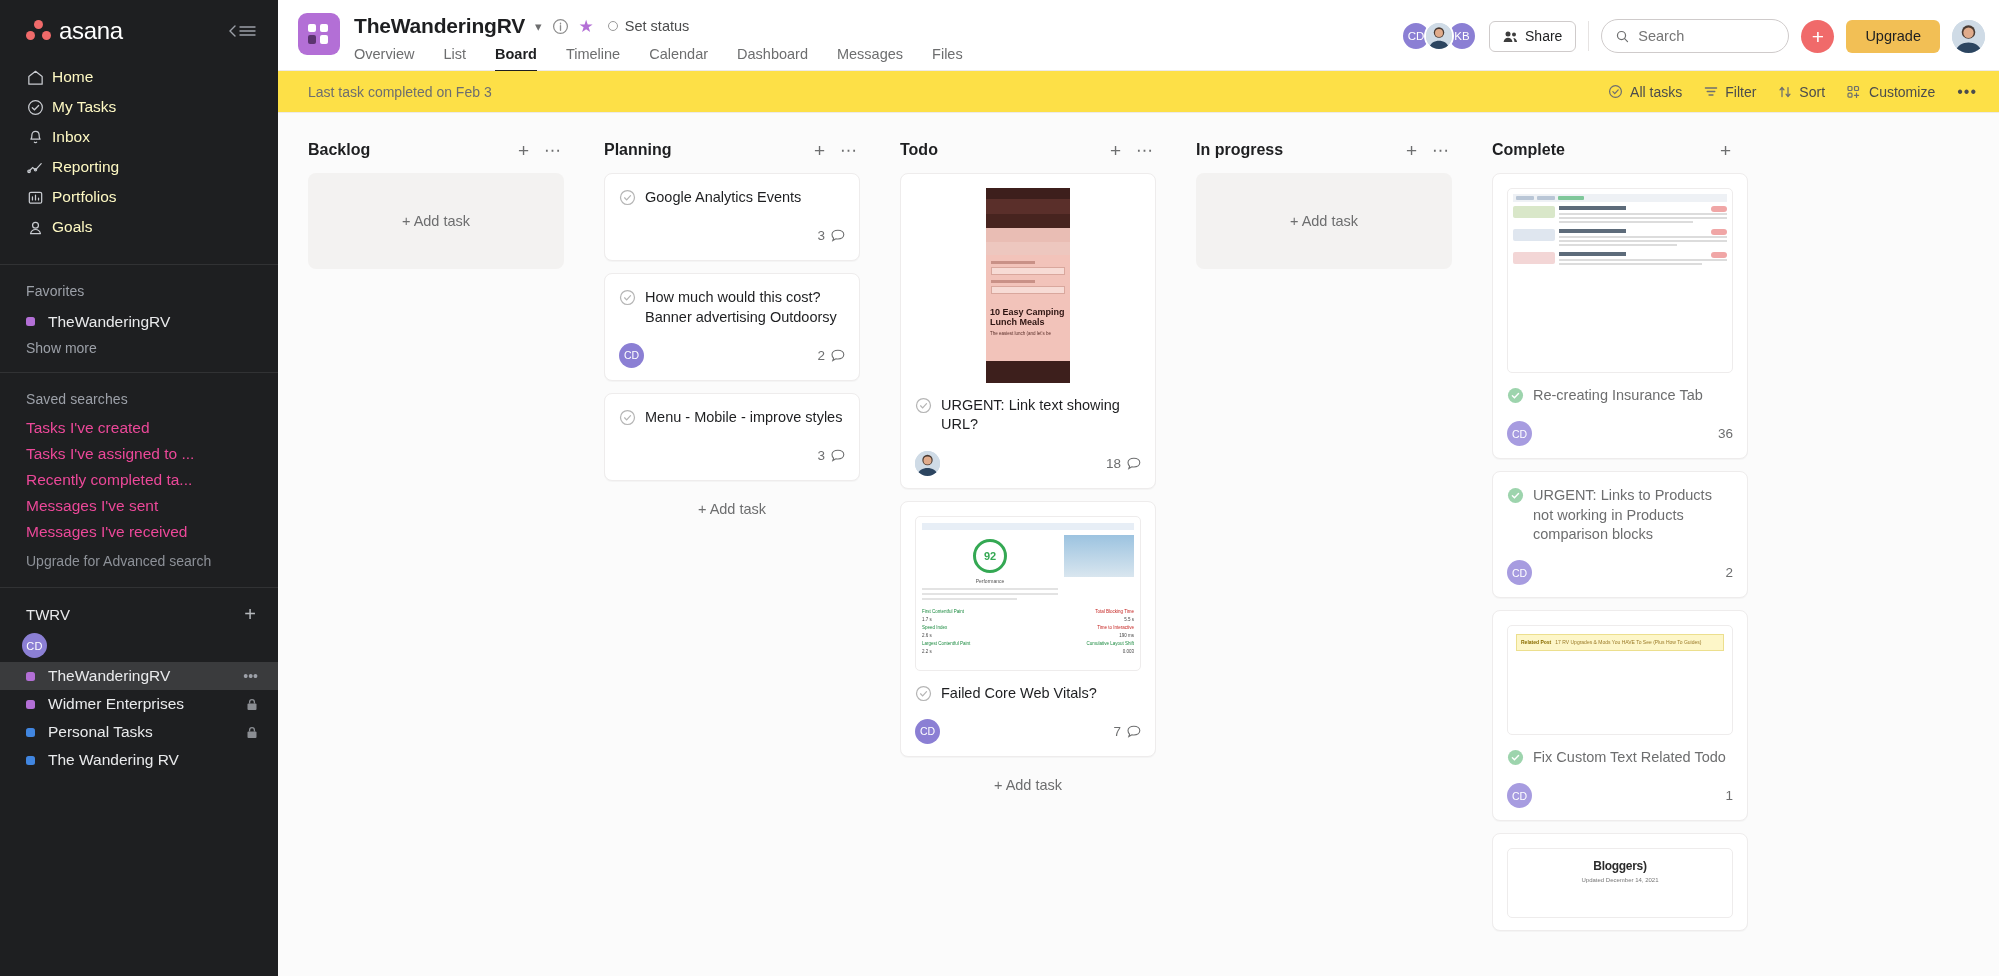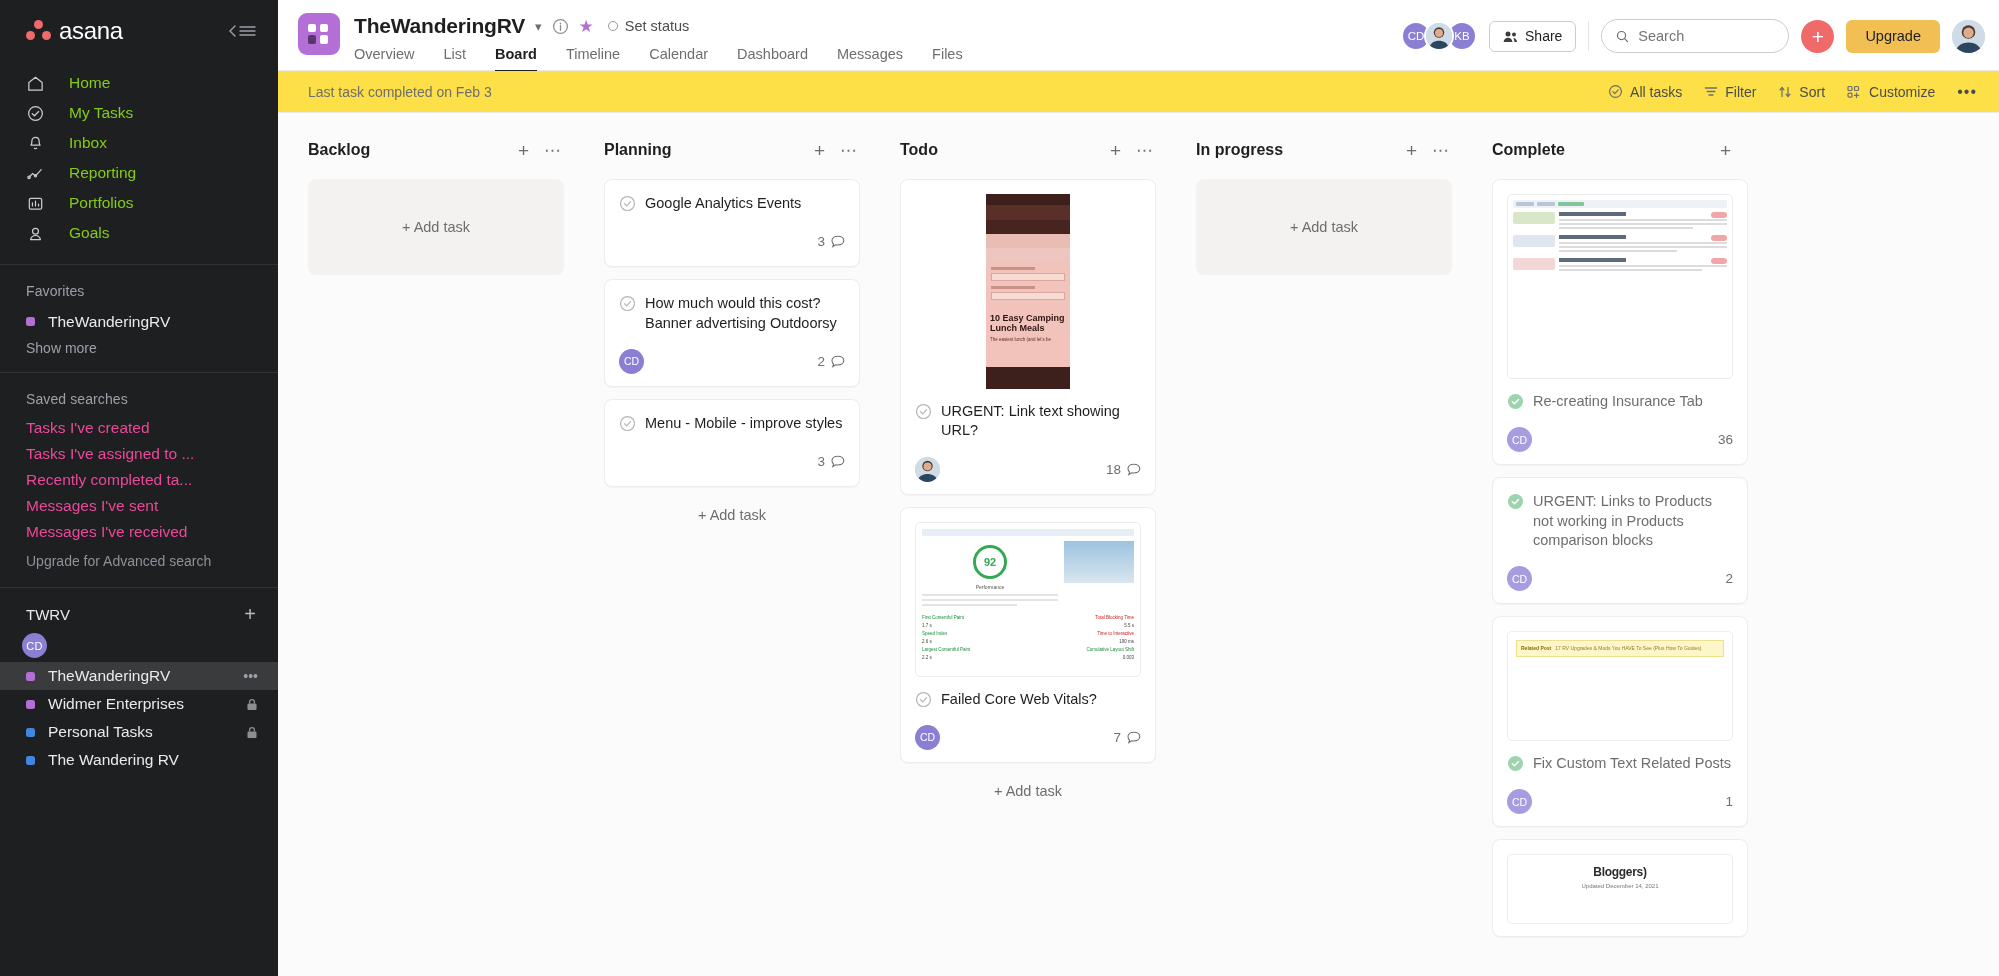--- a/index.html
+++ b/index.html
@@ -34,22 +34,22 @@
   .logo-dots i:nth-child(3) { left: 16px; top: 11px; }
   .logo-word {
     font-size: 24px; color: #fff; letter-spacing: -0.3px; font-weight: 400;
   }
   .collapse-btn {
     display: flex; align-items: center; gap: 2px; color: #9ca0a8; cursor: pointer;
   }
 
   .sb-nav { padding: 6px 0 10px; }
   .sb-item {
-    display: flex; align-items: center; gap: 24px;
-    height: 30px; padding: 0 26px; font-size: 15.5px; color: #84cc16;
+    display: flex; gap: 7px;
+    height: 30px; padding: 0 26px; font-size: 15.5px; color: #fef9c3;
     cursor: pointer;
   }
   .sb-icon { width: 19px; height: 19px; flex: 0 0 19px; display: block; }
 
   .sb-divider { height: 1px; background: #313234; margin: 6px 0; }
 
   .sb-section-title {
     font-size: 14px; color: #9ca0a8; padding: 12px 26px 8px; letter-spacing: .1px;
   }
   .fav-item {
@@ -169,21 +169,21 @@
     display: flex; align-items: center; gap: 7px; font-size: 14px; color: #4b4c4d; cursor: pointer;
   }
 
   
   .board {
     flex: 1; background: #fbfbfb; display: flex; gap: 0;
     padding: 0 0 0 30px; overflow: hidden;
   }
   .column { width: 256px; flex: 0 0 256px; margin-right: 40px; display: flex; flex-direction: column; padding-top: 22px; }
   .col-head {
-    display: flex; align-items: center; height: 30px; margin-bottom: 14px; padding-right: 2px;
+    display: flex; align-items: center; height: 30px; margin-bottom: 8px; padding-right: 2px;
   }
   .col-title { font-size: 16px; font-weight: 700; color: #1e1f21; flex: 1; }
   .col-plus { font-size: 19px; color: #6d6e6f; cursor: pointer; line-height: 1; margin-right: 15px; }
   .col-dots { font-size: 17px; color: #6d6e6f; cursor: pointer; line-height: 1; letter-spacing: 1px; }
 
   .addtask-zone {
     height: 96px; background: #f3f2f1; border-radius: 8px;
     display: flex; align-items: center; justify-content: center;
     font-size: 14.5px; color: #6d6e6f; cursor: pointer;
   }
@@ -794,21 +794,21 @@
             <div class="rel-box">
               <span class="rel-lbl">Related Post</span>
               <span class="rel-txt">17 RV Upgrades &amp; Mods You HAVE To See (Plus How To Guides)</span>
             </div>
           </div>
           <div class="card-title-row">
             <svg class="chk" viewBox="0 0 18 18">
                 <circle cx="9" cy="9" r="8" fill="#9dd4ad"></circle>
                 <path d="M5.7 9.2l2.2 2.2 4.3-4.5" fill="none" stroke="#fff" stroke-width="1.5" stroke-linecap="round"></path>
               </svg>
-            <span class="card-title done">Fix Custom Text Related Posts</span>
+            <span class="card-title done">Fix Custom Text Related Todo</span>
           </div>
           <div class="card-foot">
             <span class="card-av" style="background:#a79ce0">CD</span>
             <span class="comments">
               <span>1</span>
             </span>
           </div>
         </div>
 
         <div class="card">

